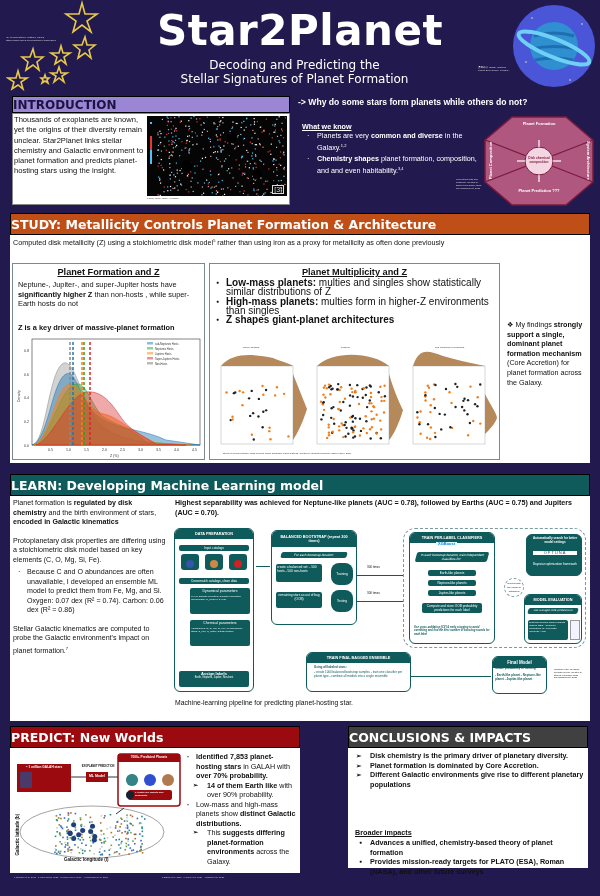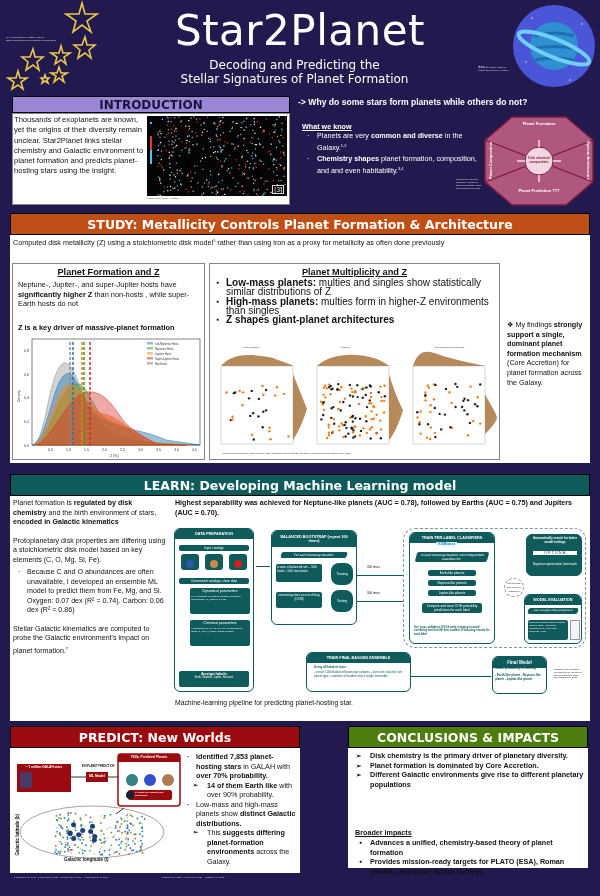--- a/index.html
+++ b/index.html
@@ -1,27 +1,27 @@
 <!DOCTYPE html>
 <html><head>
 <meta charset="utf-8">
 <style>
   * { box-sizing: border-box; margin: 0; padding: 0; }
   html, body { width: 600px; height: 896px; overflow: hidden; }
   body { background: #221a4f; font-family: "Liberation Sans", sans-serif; color: #111; position: relative; }
   .abs { position: absolute; }
 
   
-  .title { left: 0; width: 600px; top: 6px; text-align: center; color: #fff; font-family: "DejaVu Sans", sans-serif; font-weight: normal; font-size: 42px; letter-spacing: 0.5px; }
+  .title { left: 0; width: 600px; top: 6px; text-align: center; color: #fff; font-family: "DejaVu Sans", sans-serif; font-weight: bold; font-size: 42px; letter-spacing: 0.5px; }
   .subtitle { left: 0; width: 589px; top: 58px; text-align: center; color: #fff; font-family: "DejaVu Sans", sans-serif; font-size: 12px; line-height: 14px; }
   .credit { color: #ddd; font-size: 2.5px; line-height: 3px; }
 
   
   .panel { background: #fff; border: 1px solid #888; }
-  .hdr { color: #fff; font-weight: bold; text-align: center; font-family: "DejaVu Sans", sans-serif; }
+  .hdr { color: #fff; font-weight: bold; text-align: left; font-family: "DejaVu Sans", sans-serif; }
 
   
   .intro-hdr { left: 12px; top: 96px; width: 278px; height: 17px; background: #9b86d6; color: #1b1440; font-size: 12px; line-height: 17px; border: 1px solid #000; }
   .intro-body { left: 12px; top: 113px; width: 278px; height: 92px; }
   .intro-text { left: 14px; top: 115px; width: 132px; font-size: 7.6px; line-height: 10.3px; color: #111; }
   .intro-img { left: 147px; top: 116px; width: 140px; height: 80px; background: #060606; overflow: hidden; }
   .intro-caption { left: 147px; top: 197px; width: 140px; font-size: 2.5px; color: #333; }
 
   .question { left: 298px; top: 97px; width: 300px; color: #fff; font-weight: bold; font-size: 8.6px; }
   .know-title { left: 302px; top: 122px; color: #fff; font-weight: bold; font-size: 7.2px; text-decoration: underline; }
@@ -64,21 +64,21 @@
   .predict-hdr { left: 10px; top: 726px; width: 290px; height: 22px; background: #9b0a0f; font-size: 12.5px; line-height: 22px; border: 1px solid #000; }
   .predict-body { left: 10px; top: 748px; width: 290px; height: 125px; background: #fff; }
   .predict-list { left: 185px; top: 752px; width: 113px; font-size: 7.2px; line-height: 9.5px; }
   .predict-list li { list-style: none; padding-left: 11px; position: relative; }
   .predict-list li::before { content: "·"; position: absolute; left: 2px; font-weight: bold; }
   .predict-list li.sub { padding-left: 22px; }
   .predict-list li.sub::before { content: "➢"; left: 8px; font-size: 6px; }
   .refs { color: #ccd; font-size: 2.3px; line-height: 3px; }
 
   
-  .concl-hdr { left: 348px; top: 726px; width: 240px; height: 22px; background: #4d7c0f; font-size: 12.5px; line-height: 22px; border: 1px solid #000; }
+  .concl-hdr { left: 348px; top: 726px; width: 240px; height: 22px; background: #404040; font-size: 12.5px; line-height: 22px; border: 1px solid #000; }
   .concl-body { left: 348px; top: 748px; width: 240px; height: 120px; background: #fff; }
   .concl-list { left: 354px; top: 751px; width: 232px; font-size: 7.2px; line-height: 9.6px; font-weight: bold; }
   .concl-list li { list-style: none; padding-left: 16px; position: relative; }
   .concl-list li::before { content: "➢"; position: absolute; left: 2px; font-size: 6.5px; }
   .broad-title { left: 355px; top: 828px; font-size: 7.2px; font-weight: bold; text-decoration: underline; }
   .broad-list { left: 356px; top: 838px; width: 230px; font-size: 7.2px; line-height: 9.6px; font-weight: bold; }
   .broad-list li { list-style: none; padding-left: 14px; position: relative; }
   .broad-list li::before { content: "●"; position: absolute; left: 3px; font-size: 5px; }
 </style>
 </head>

